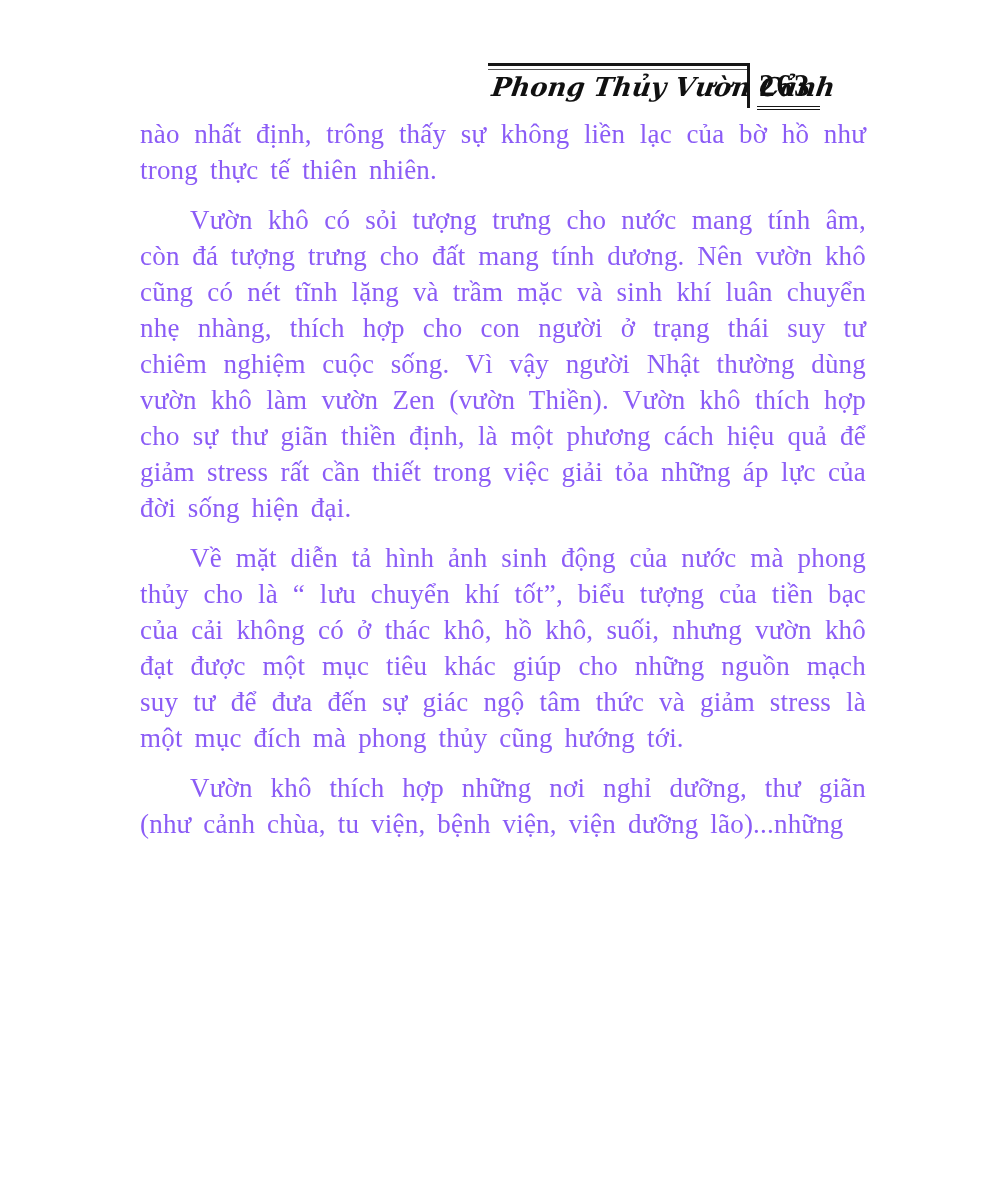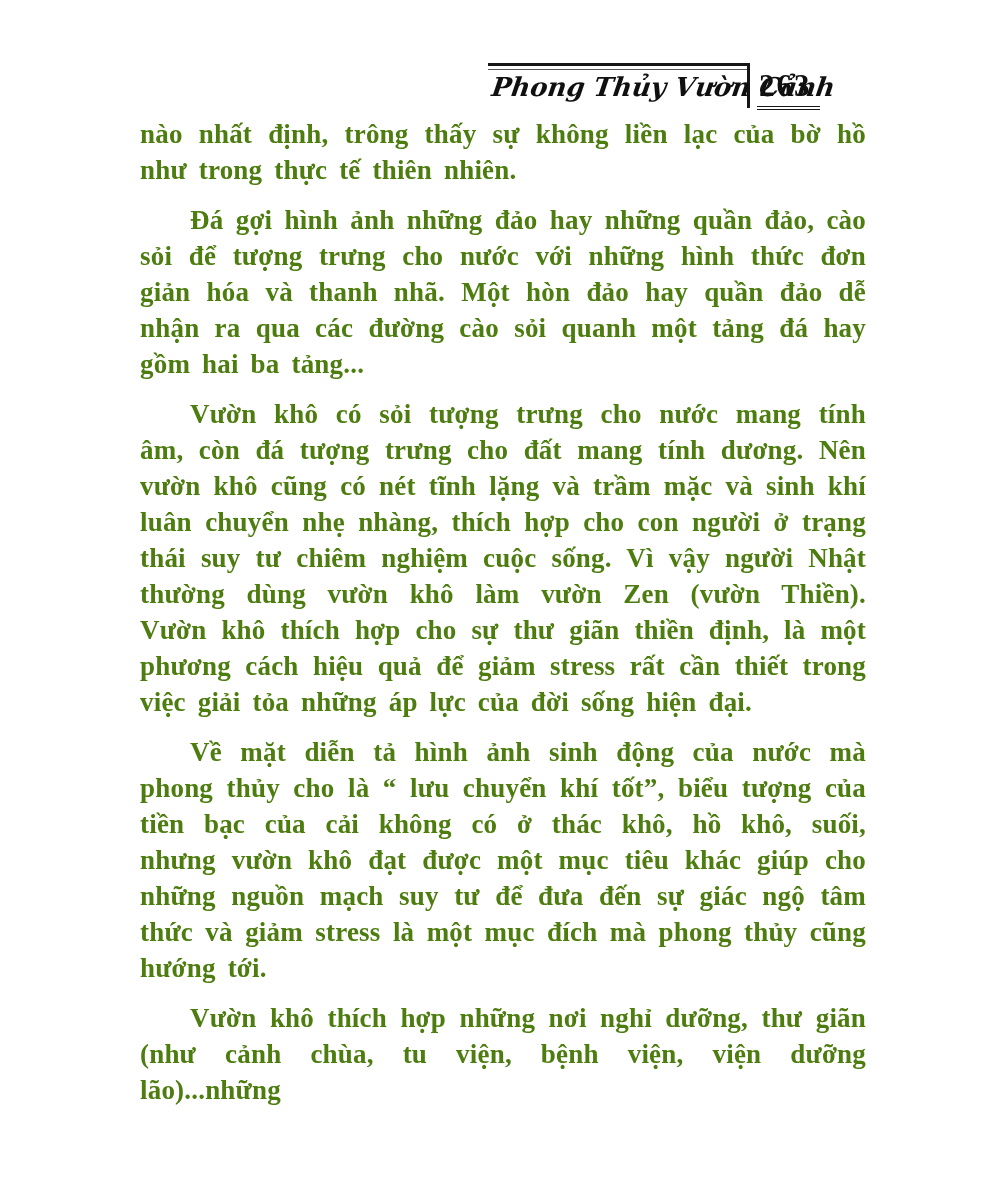--- a/index.html
+++ b/index.html
@@ -66,42 +66,41 @@
   .body-text {
     position: absolute;
     left: 140px;
     top: 116px;
     width: 726px;
   }
   .para {
     margin: 0 0 14px 0;
     font-size: 27px;
     line-height: 36px;
-    font-weight: bold;
+    font-weight: normal;
     text-align: justify;
     text-indent: 50px;
     word-spacing: 5px;
     letter-spacing: 0.2px;
-    color: #4d7c0f;
+    color: #8b5cf6;
   }
   .para.no-indent {
     text-indent: 0;
   }
 </style>
 </head>
 <body>
 
 <div class="page">
 
   <div class="header-rule"></div>
   <div class="header-divider"></div>
   <div class="running-title">Phong Thủy Vườn Cảnh</div>
   <div class="page-number">263</div>
 
   <div class="body-text">
     <p class="para no-indent">nào nhất định, trông thấy sự không liền lạc của bờ hồ như trong thực tế thiên nhiên.</p>
-    <p class="para">Đá gợi hình ảnh những đảo hay những quần đảo, cào sỏi để tượng trưng cho nước với những hình thức đơn giản hóa và thanh nhã. Một hòn đảo hay quần đảo dễ nhận ra qua các đường cào sỏi quanh một tảng đá hay gồm hai ba tảng...</p>
     <p class="para">Vườn khô có sỏi tượng trưng cho nước mang tính âm, còn đá tượng trưng cho đất mang tính dương. Nên vườn khô cũng có nét tĩnh lặng và trầm mặc và sinh khí luân chuyển nhẹ nhàng, thích hợp cho con người ở trạng thái suy tư chiêm nghiệm cuộc sống. Vì vậy người Nhật thường dùng vườn khô làm vườn Zen (vườn Thiền). Vườn khô thích hợp cho sự thư giãn thiền định, là một phương cách hiệu quả để giảm stress rất cần thiết trong việc giải tỏa những áp lực của đời sống hiện đại.</p>
     <p class="para">Về mặt diễn tả hình ảnh sinh động của nước mà phong thủy cho là “ lưu chuyển khí tốt”, biểu tượng của tiền bạc của cải không có ở thác khô, hồ khô, suối, nhưng vườn khô đạt được một mục tiêu khác giúp cho những nguồn mạch suy tư để đưa đến sự giác ngộ tâm thức và giảm stress là một mục đích mà phong thủy cũng hướng tới.</p>
     <p class="para">Vườn khô thích hợp những nơi nghỉ dưỡng, thư giãn (như cảnh chùa, tu viện, bệnh viện, viện dưỡng lão)...những</p>
   </div>
 
 </div>
 
 </body></html>

